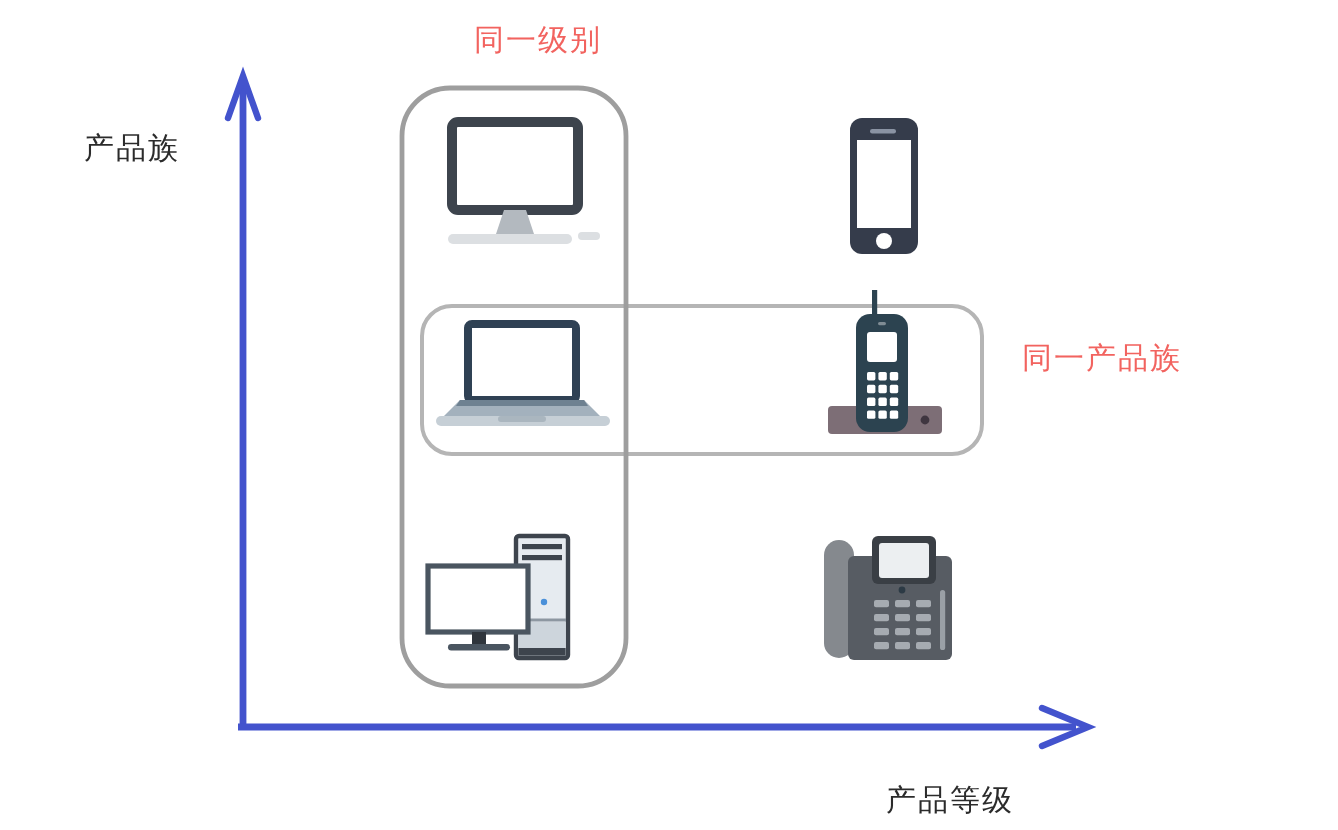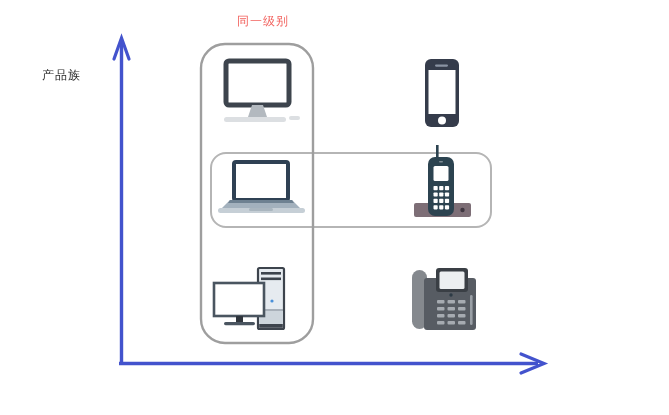--- a/index.html
+++ b/index.html
@@ -6,21 +6,21 @@
   .canvas{
     position:relative;
     width:669px;height:415px;
     background:#ffffff;
     font-family:"Liberation Sans","DejaVu Sans",sans-serif;
     overflow:hidden;
   }
   .layer{position:absolute;left:0;top:0;}
   .lbl{
     position:absolute;
-    font-size:12px;
+    font-size:15px;
     line-height:18px;
     color:var(--text-dark,#2b2b2b);
     letter-spacing:1px;
     white-space:nowrap;
   }
   .lbl.red{color:var(--annotation-red,#f2635f);}
 </style>
 </head>
 <body>
 
@@ -121,14 +121,16 @@
           <rect x="458" y="321" width="7.5" height="3.6" rx="1"></rect>
       </g>
       <rect x="470" y="295" width="2.6" height="30" rx="1.3" fill="#9aa0a6"></rect>
     </g>
   </svg>
 
   <div class="lbl" style="left:42px;top:67px;font-family:Liberation Mono, monospace;">产品族</div>
 
   <div class="lbl red" style="left:237px;top:12px;">同一级别</div>
 
+  <div class="lbl red" style="left:511px;top:171px;">同一产品族</div>
 
+  <div class="lbl" style="left:443px;top:392px;">产品等级</div>
 </div>
 
 </body></html>

